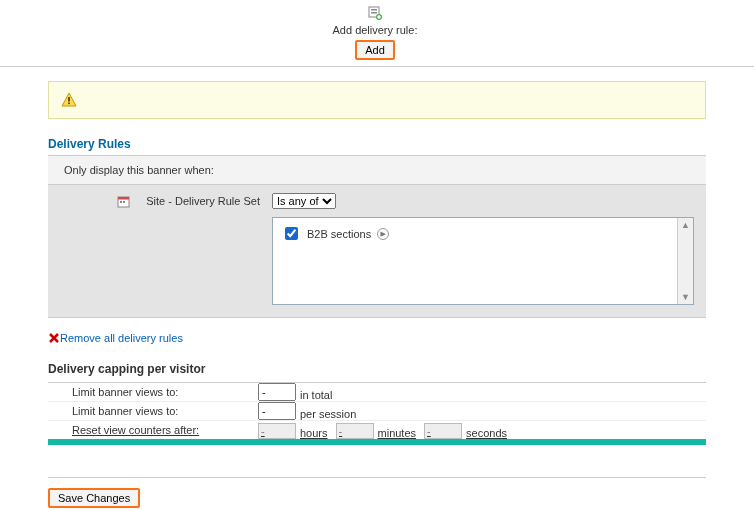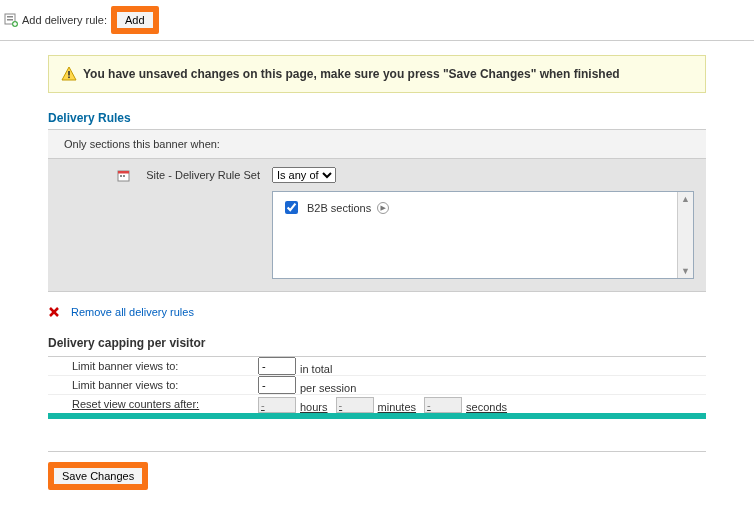--- a/index.html
+++ b/index.html
@@ -11,20 +11,21 @@
     padding: 0;
     background: #fff;
     width: 754px;
   }
   .toolbar {
     display: flex;
     align-items: center;
     gap: 4px;
     padding: 6px 8px 6px 4px;
     border-bottom: 1px solid #ccc;
+    flex-direction: column;
   }
   .toolbar select {
     font-size: 11px;
     width: 220px;
   }
   .toolbar-label {
     font-size: 11px;
     color: #333;
   }
   .content {
@@ -104,21 +105,21 @@
   .scroll-arrow {
     font-size:9px;
     color:#888;
     padding:2px 0;
     cursor:default;
   }
   .remove-row {
     padding: 14px 0 8px 0;
     display:flex;
     align-items:flex-start;
-    gap:11px;
+    gap:0;
   }
   .remove-link {
     color: #0060c0;
     text-decoration: none;
     font-size: 11px;
     cursor:pointer;
   }
   .capping-title {
     font-weight: bold;
     margin: 10px 0 6px 0;
@@ -150,21 +151,21 @@
     border:1px solid #bbb;
     color:#777;
   }
   .cap-suffix { font-size:11px; margin-right:8px; }
   .save-row { margin-top: 32px; border-top:1px solid #ccc; padding-top:10px; }
   button {
     font-family: Arial, Helvetica, sans-serif;
     font-size: 11px;
     padding: 2px 8px;
     background: #f4f4f4;
-    border: 6px solid #f97316;
+    border: 2px solid #f97316;
     border-radius: 2px;
     cursor:pointer;
     text-align:right;
   }
   .icon-svg { flex-shrink:0; }
   .play-badge {
     width:12px;height:12px;border:1px solid #999;border-radius:50%;
     display:inline-flex;align-items:center;justify-content:center;
     font-size:7px;color:#777;
   }
@@ -187,26 +188,25 @@
 </div>
 
 <div class="content">
 
   <div class="warning-box">
     <svg class="icon-svg" width="16" height="16" viewBox="0 0 16 16">
       <polygon points="8,1 15,14 1,14" fill="#ffd84d" stroke="#c59a00" stroke-width="1"></polygon>
       <rect x="7.2" y="5" width="1.6" height="4.5" fill="#333"></rect>
       <rect x="7.2" y="10.5" width="1.6" height="1.6" fill="#333"></rect>
     </svg>
-    <span class="warning-text">You have unsaved changes on this page, make sure you press "Save Changes" when finished</span>
   </div>
 
   <div class="section-title">Delivery Rules</div>
   <div class="rules-box">
-    <div class="rules-header">Only sections this banner when:</div>
+    <div class="rules-header">Only display this banner when:</div>
     <div class="rules-row">
       <div class="rule-label-col">
         <svg class="icon-svg" width="13" height="13" viewBox="0 0 13 13">
           <rect x="1" y="2" width="11" height="10" fill="#fff" stroke="#888"></rect>
           <rect x="1" y="2" width="11" height="2.5" fill="#d44"></rect>
           <rect x="3" y="6" width="2" height="2" fill="#888"></rect>
           <rect x="6" y="6" width="2" height="2" fill="#888"></rect>
         </svg>
         <span class="rule-label-text">Site - Delivery Rule Set</span>
       </div>

